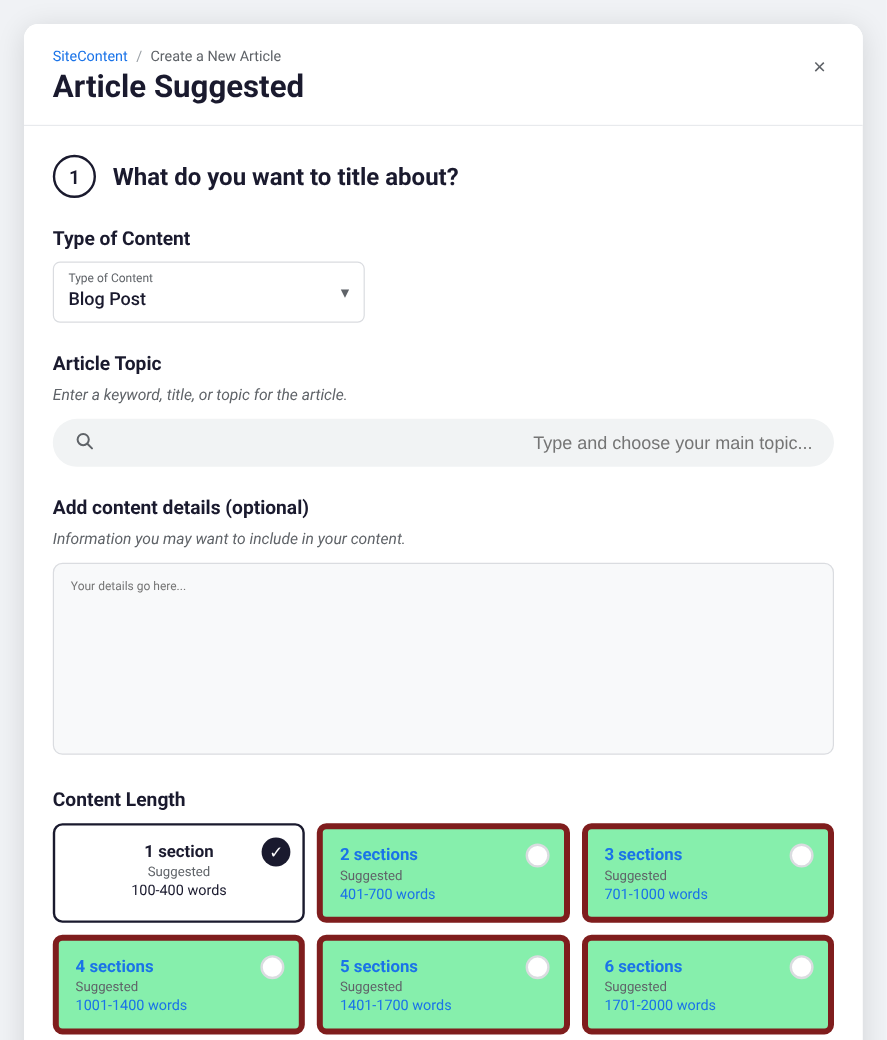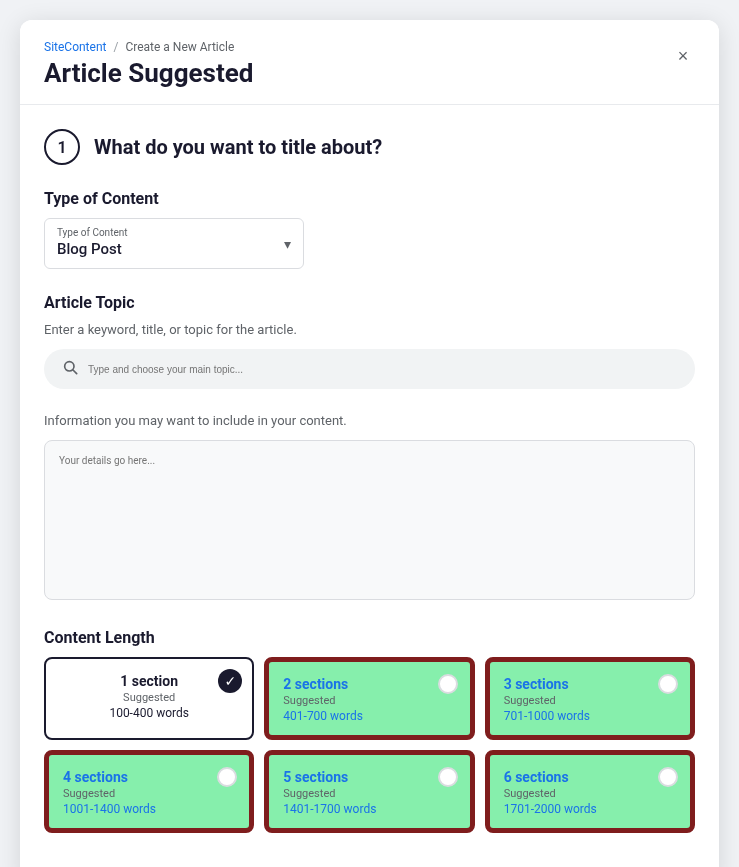--- a/index.html
+++ b/index.html
@@ -123,42 +123,44 @@
       padding: 8px 36px 10px 12px;
       background: #fff;
       width: 260px;
       position: relative;
       cursor: pointer;
     }
     .subtitle-text {
       font-size: 13px;
       color: #5f6368;
       margin-bottom: 12px;
+      font-style: italic;
     }
     .search-bar {
       display: flex;
       align-items: center;
       background: #f1f3f4;
       border-radius: 24px;
       padding: 10px 18px;
       gap: 10px;
       width: 100%;
     }
     .search-icon {
       color: #5f6368;
       font-size: 16px;
       flex-shrink: 0;
     }
     .search-input {
       border: none;
       background: transparent;
-      font-size: 10px;
+      font-size: 15px;
       color: #9aa0a6;
       outline: none;
       width: 100%;
+      text-align: right;
     }
     .details-textarea {
       width: 100%;
       min-height: 160px;
       border: 1px solid #dadce0;
       border-radius: 8px;
       padding: 14px;
       font-size: 10px;
       color: #9aa0a6;
       resize: none;
@@ -272,20 +274,21 @@
           <svg width="16" height="16" viewBox="0 0 24 24" fill="none" stroke="#5f6368" stroke-width="2.5" stroke-linecap="round" stroke-linejoin="round">
             <circle cx="11" cy="11" r="7"></circle>
             <line x1="16.5" y1="16.5" x2="22" y2="22"></line>
           </svg>
         </span>
         <input class="search-input" type="text" placeholder="Type and choose your main topic..." style="">
       </div>
     </div>
 
     <div class="section-block">
+      <div class="section-label">Add content details (optional)</div>
       <div class="subtitle-text">Information you may want to include in your content.</div>
       <textarea class="details-textarea" placeholder="Your details go here..." style=""></textarea>
     </div>
 
     <div class="section-block">
       <div class="section-label">Content Length</div>
       <div class="content-length-grid">
 
         <div class="length-card selected">
           <span class="length-card-title">1 section</span>

